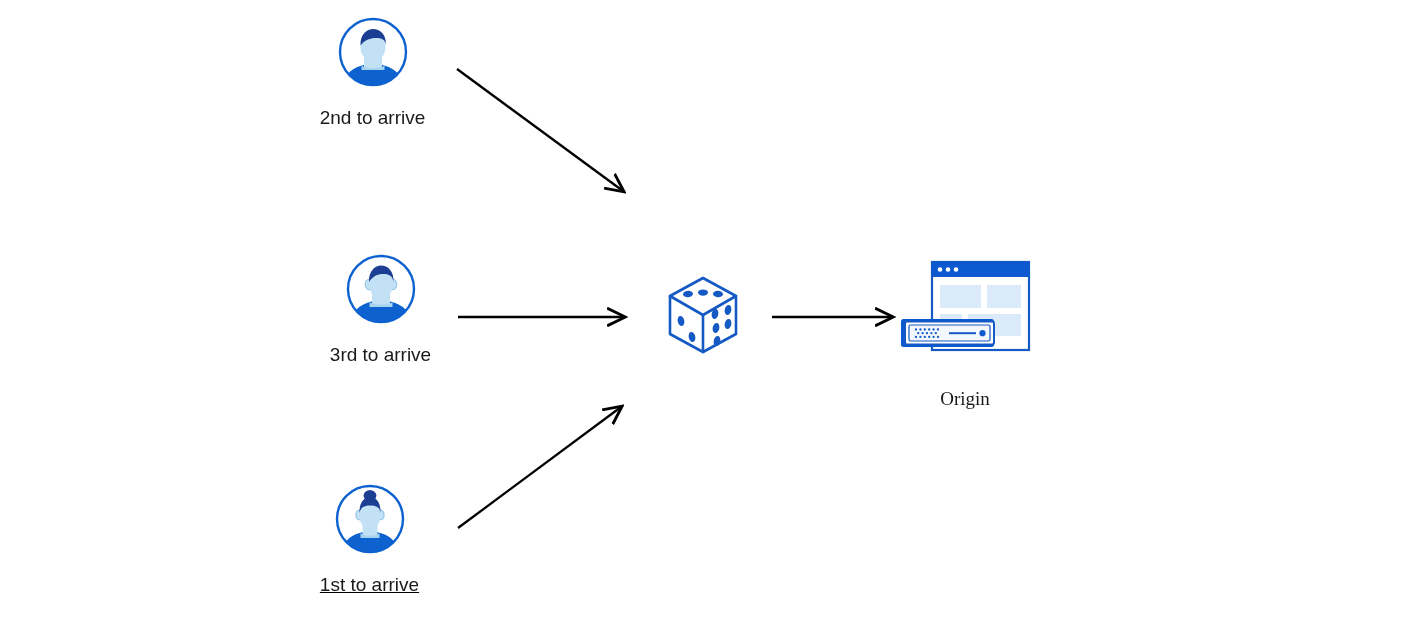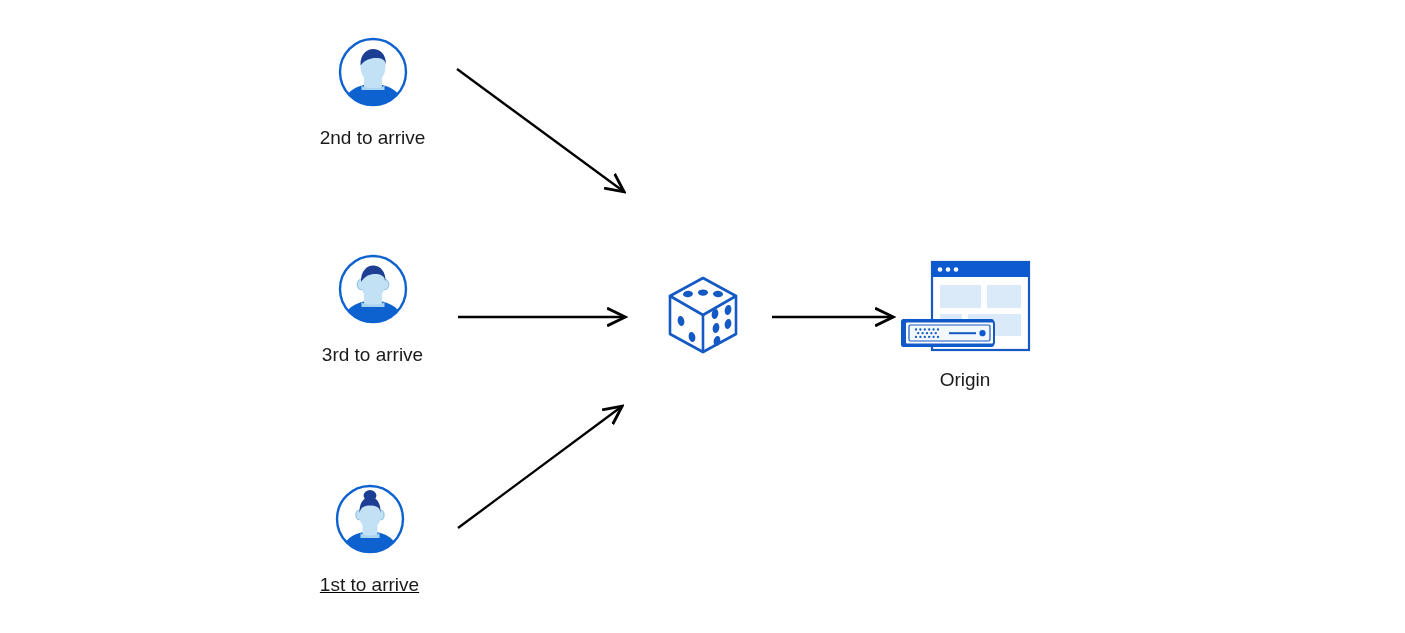--- a/index.html
+++ b/index.html
@@ -27,21 +27,21 @@
     font-family: "Liberation Sans", sans-serif;
     font-size: 19px;
     color: #1a1a1a;
     line-height: 1;
     white-space: nowrap;
   }
   .avatar-wrap { width: 72px; height: 72px; }
   .avatar-label { margin-top: 20px; }
   .dice-wrap { width: 90px; height: 90px; }
   .origin-wrap { width: 140px; height: 100px; }
-  .origin-label { margin-top: 12px; }
+  .origin-label { margin-top: 31px; font-family: Liberation Serif, serif; }
   svg.arrow-layer {
     position: absolute;
     left: 0; top: 0;
     width: 1405px;
     height: 633px;
     pointer-events: none;
   }
 </style>
 </head>
 <body>
@@ -53,42 +53,42 @@
       <marker id="ah" markerWidth="9" markerHeight="9" refX="7.4" refY="4.5" orient="auto" markerUnits="strokeWidth">
         <path d="M0.6,0.9 L8,4.5 L0.6,8.1" fill="none" stroke="#000000" stroke-width="1.25" stroke-linecap="square" stroke-linejoin="miter"></path>
       </marker>
     </defs>
     <line x1="457" y1="69" x2="623" y2="191" stroke="#000000" stroke-width="2.3" marker-end="url(#ah)"></line>
     <line x1="458" y1="317" x2="624" y2="317" stroke="#000000" stroke-width="2.3" marker-end="url(#ah)"></line>
     <line x1="458" y1="528" x2="621" y2="407" stroke="#000000" stroke-width="2.3" marker-end="url(#ah)"></line>
     <line x1="772" y1="317" x2="892" y2="317" stroke="#000000" stroke-width="2.3" marker-end="url(#ah)"></line>
   </svg>
 
-  <div class="node" style="left:300px; top:36px; width:145px;">
+  <div class="node" style="left:300px; top:16px; width:145px;">
     <div class="avatar-wrap">
       <svg viewBox="0 0 72 72" width="72" height="72">
         <defs>
             <clipPath id="clipA">
               <circle cx="36" cy="36" r="33"></circle>
             </clipPath>
           </defs>
         <circle cx="36" cy="36" r="33" fill="#ffffff" stroke="#0d62d0" stroke-width="2.4"></circle>
         <g clip-path="url(#clipA)">
           <path d="M5 72 C7 55, 21 48, 36 48 C51 48, 65 55, 67 72 Z" fill="#0d62d0"></path>
           <path d="M27 41 L27 51 C27 55, 45 55, 45 51 L45 41 Z" fill="#c3e1f5"></path>
           <path d="M24.5 49.5 C28 53, 44 53, 47.5 49.5 L47.5 54 L24.5 54 Z" fill="#a8d3ef"></path>
           <ellipse cx="36" cy="31" rx="12.5" ry="15" fill="#c3e1f5"></ellipse>
           <path d="M23.5 29.5 C23 18, 30 13, 36 13 C43 13, 49.5 18, 49 30 C49 25, 46 22.5, 41 22 C35 21.4, 28 23, 23.5 29.5 Z" fill="#1c3f94"></path>
         </g>
       </svg>
     </div>
     <div class="node-label avatar-label">2nd to arrive</div>
   </div>
 
-  <div class="node" style="left:300px; top:253px; width:145px;justify-content:space-between;">
+  <div class="node" style="left:308px; top:253px; width:145px;justify-content:space-between;">
     <div class="avatar-wrap">
       <svg viewBox="0 0 72 72" width="72" height="72">
         <defs>
             <clipPath id="clipB">
               <circle cx="36" cy="36" r="33"></circle>
             </clipPath>
           </defs>
         <circle cx="36" cy="36" r="33" fill="#ffffff" stroke="#0d62d0" stroke-width="2.4"></circle>
         <g clip-path="url(#clipB)">
           <path d="M4 72 C6 55, 21 47.5, 36 47.5 C51 47.5, 66 55, 68 72 Z" fill="#0d62d0"></path>

